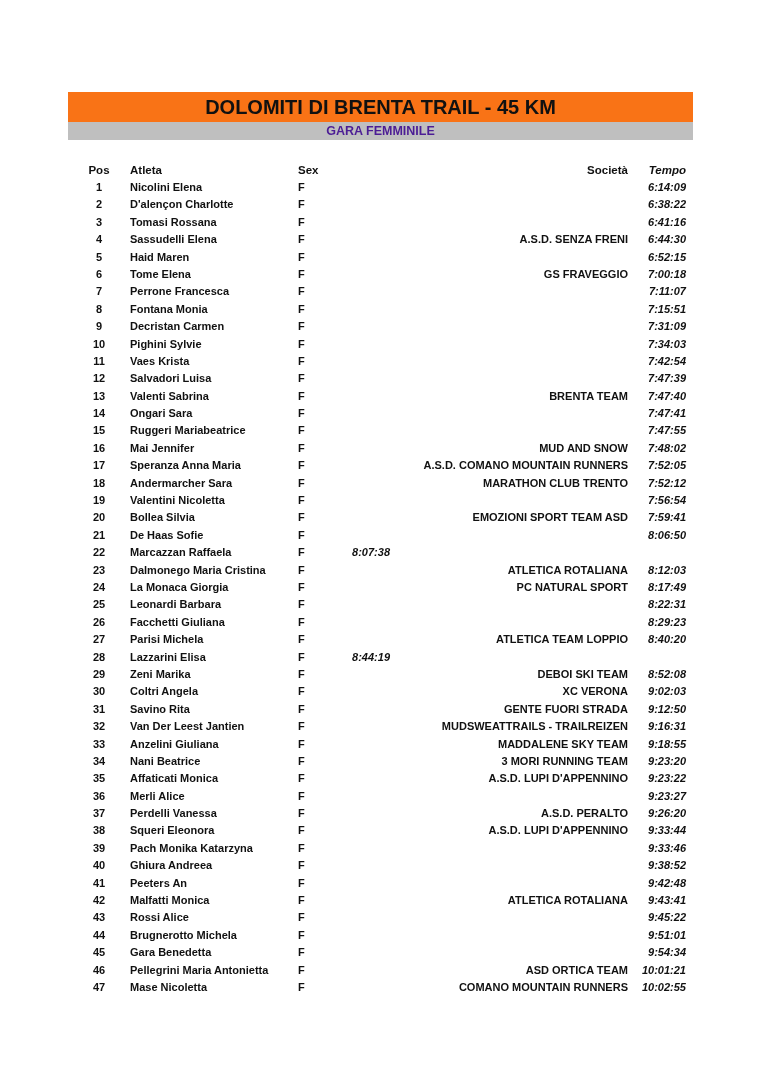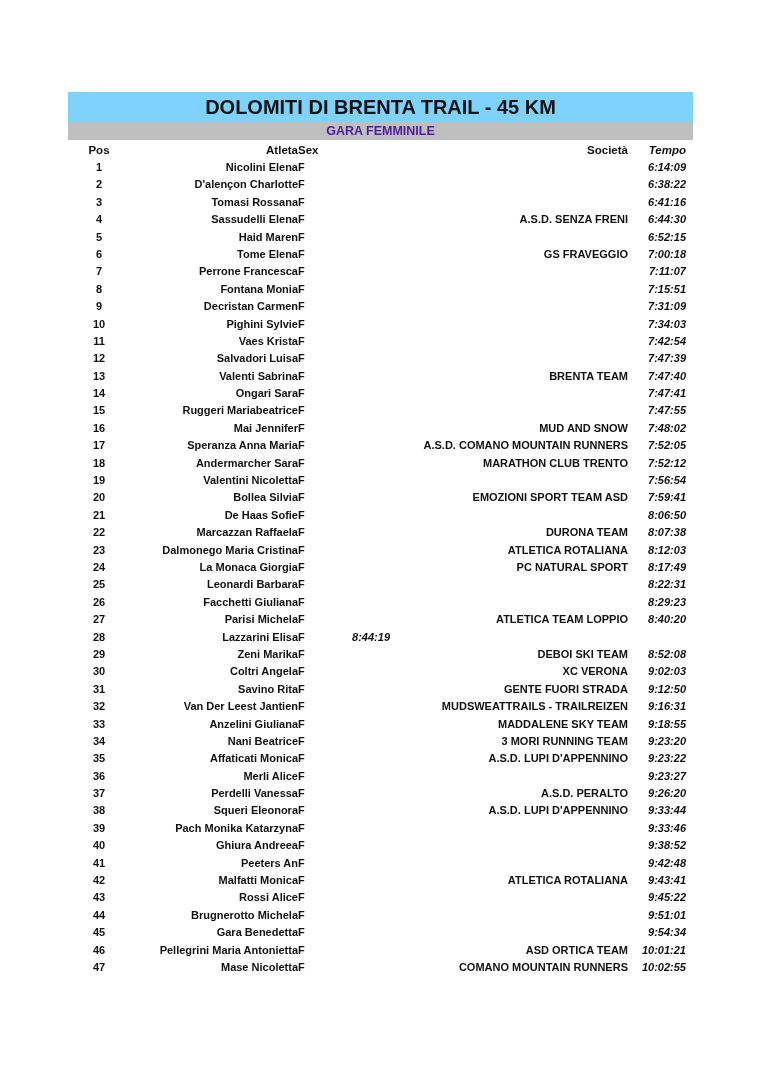--- a/index.html
+++ b/index.html
@@ -9,50 +9,50 @@
     font-family: "Liberation Sans", sans-serif;
     overflow: hidden;
   }
   .sheet {
     position: absolute;
     left: 68px; top: 92px;
     width: 625px;
   }
   .banner-title {
     height: 30px;
-    background: #7dd3fc;
+    background: #f97316;
     color: #111111;
     font-size: 20px;
     font-weight: 700;
     text-align: center;
     line-height: 30px;
     letter-spacing: 0px;
   }
   .banner-subtitle {
     height: 18px;
     background: #BFBFBF;
     color: #4c1d95;
     font-size: 12.5px;
     font-weight: 700;
     text-align: center;
     line-height: 19px;
   }
-  .table { width: 100%; }
+  .table { width: 100%; margin-top: 20px; }
   .row {
     display: flex;
     height: 17.4px;
     line-height: 17.4px;
     font-size: 11px;
     font-weight: 700;
     color: #111111;
     white-space: nowrap;
   }
   .row.header { height: 19px; line-height: 21px; font-size: 11.5px; }
   .c-pos  { width: 62px;  text-align: center; flex: 0 0 auto; }
-  .c-ath  { width: 168px; text-align: right;   flex: 0 0 auto; overflow: hidden; }
+  .c-ath  { width: 168px; text-align: left;   flex: 0 0 auto; overflow: hidden; }
   .c-sex  { width: 34px;  text-align: left;   flex: 0 0 auto; }
   .c-team { width: 296px; text-align: right;   flex: 0 0 auto; overflow: hidden; }
   .c-time { width: 65px;  text-align: right;  flex: 0 0 auto; padding-right: 7px; font-style: italic; }
 </style>
 </head>
 <body>
 
 <div class="sheet">
   <div class="banner-title">DOLOMITI DI BRENTA TRAIL - 45 KM</div>
   <div class="banner-subtitle">GARA FEMMINILE</div>
@@ -210,21 +210,20 @@
           <span class="c-pos">21</span>
           <span class="c-ath">De Haas Sofie</span>
           <span class="c-sex">F</span>
           <span class="c-team"></span>
           <span class="c-time">8:06:50</span>
         </div>
         <div class="row">
           <span class="c-pos">22</span>
           <span class="c-ath">Marcazzan Raffaela</span>
           <span class="c-sex">F</span>
-          <span class="c-team">DURONA TEAM</span>
           <span class="c-time">8:07:38</span>
         </div>
         <div class="row">
           <span class="c-pos">23</span>
           <span class="c-ath">Dalmonego Maria Cristina</span>
           <span class="c-sex">F</span>
           <span class="c-team">ATLETICA ROTALIANA</span>
           <span class="c-time">8:12:03</span>
         </div>
         <div class="row">

